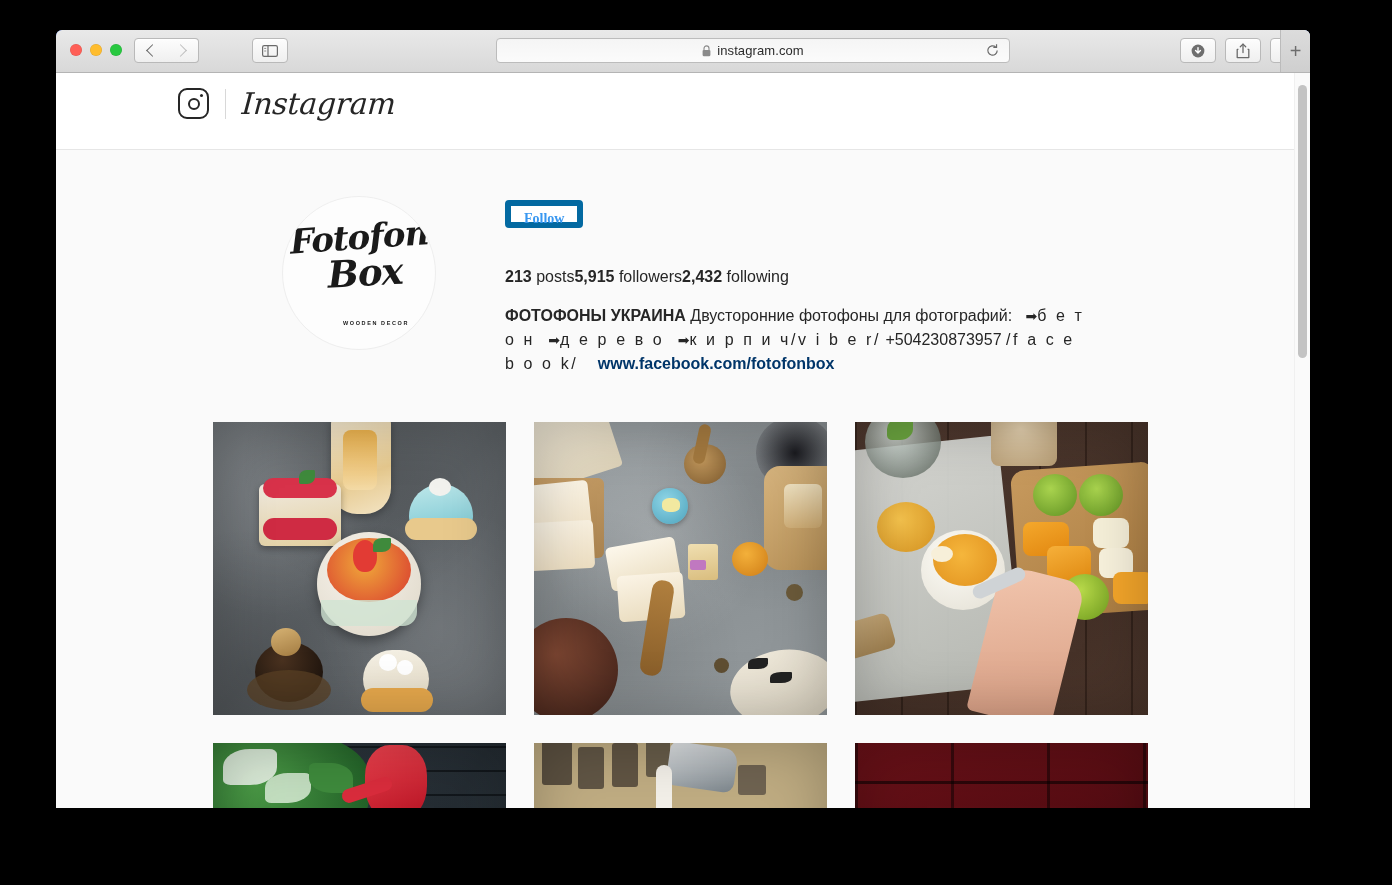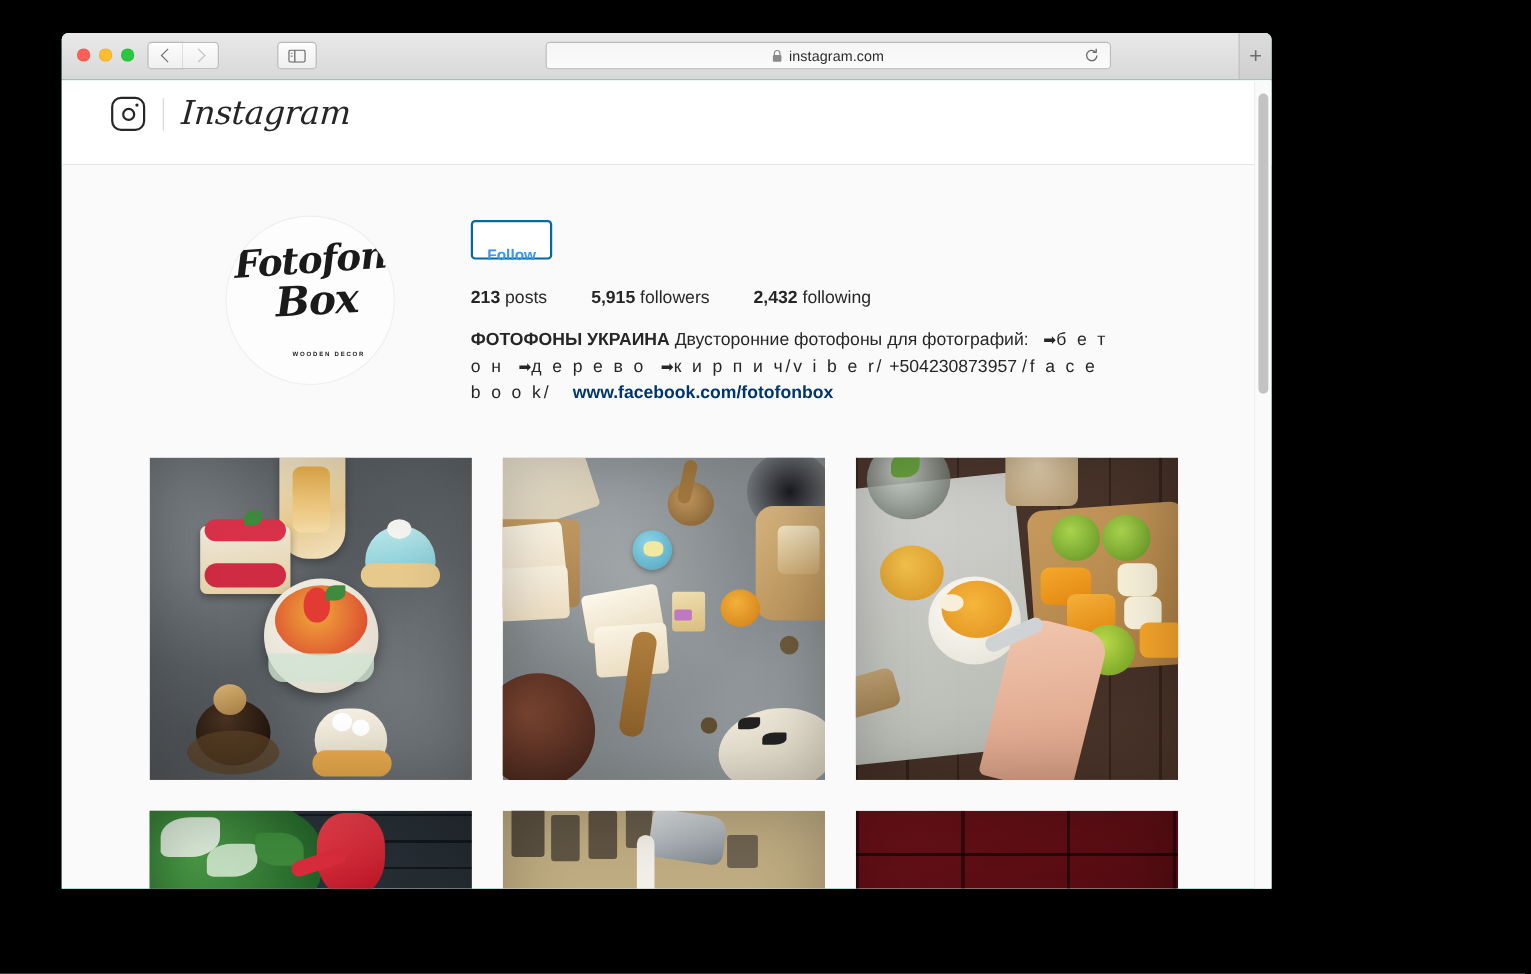--- a/index.html
+++ b/index.html
@@ -13,23 +13,23 @@
     overflow: hidden;
     font-family: "Liberation Sans", sans-serif;
     -webkit-font-smoothing: antialiased;
   }
 
   
   .browser-window {
     position: absolute;
     left: 56px;
     top: 30px;
-    width: 1100px;
+    width: 1254px;
     height: 778px;
-    background: #5eead4;
+    background: #1d4ed8;
     border-radius: 6px 6px 0 0;
     overflow: hidden;
     box-shadow: 0 0 0 1px rgba(0,0,0,0.28);
   }
 
   
   .toolbar {
     position: relative;
     height: 42px;
     background: linear-gradient(to bottom, #e9e9e9 0%, #d8d8d8 100%);
@@ -289,38 +289,37 @@
     align-items: center;
     gap: 16px;
   }
   .username {
     font-size: 30px;
     font-weight: 300;
     color: #262626;
     line-height: 1.1;
   }
   .follow-btn {
-    border: 2px solid #0369a1;
+    border: 6px solid #0369a1;
     color: #3897f0;
     background: #fff;
     font-size: 14px;
     font-weight: bold;
     border-radius: 4px;
-    padding: 16px 13px;
+    padding: 0 13px;
     height: 28px;
     line-height: 26px;
     cursor: pointer;
     box-sizing: border-box;
-    font-family: Liberation Sans, sans-serif;
+    font-family: Liberation Serif, serif;
   }
 
   .stats-row {
     display: flex;
-    gap: 40px;
-    margin-top: 26px;
+    margin-top: 40px;
     font-size: 16px;
     color: #262626;
   }
   .stat b { font-weight: bold; }
   .stat span { color: #262626; }
 
   .bio {
     margin-top: 18px;
     font-size: 16px;
     color: #262626;

